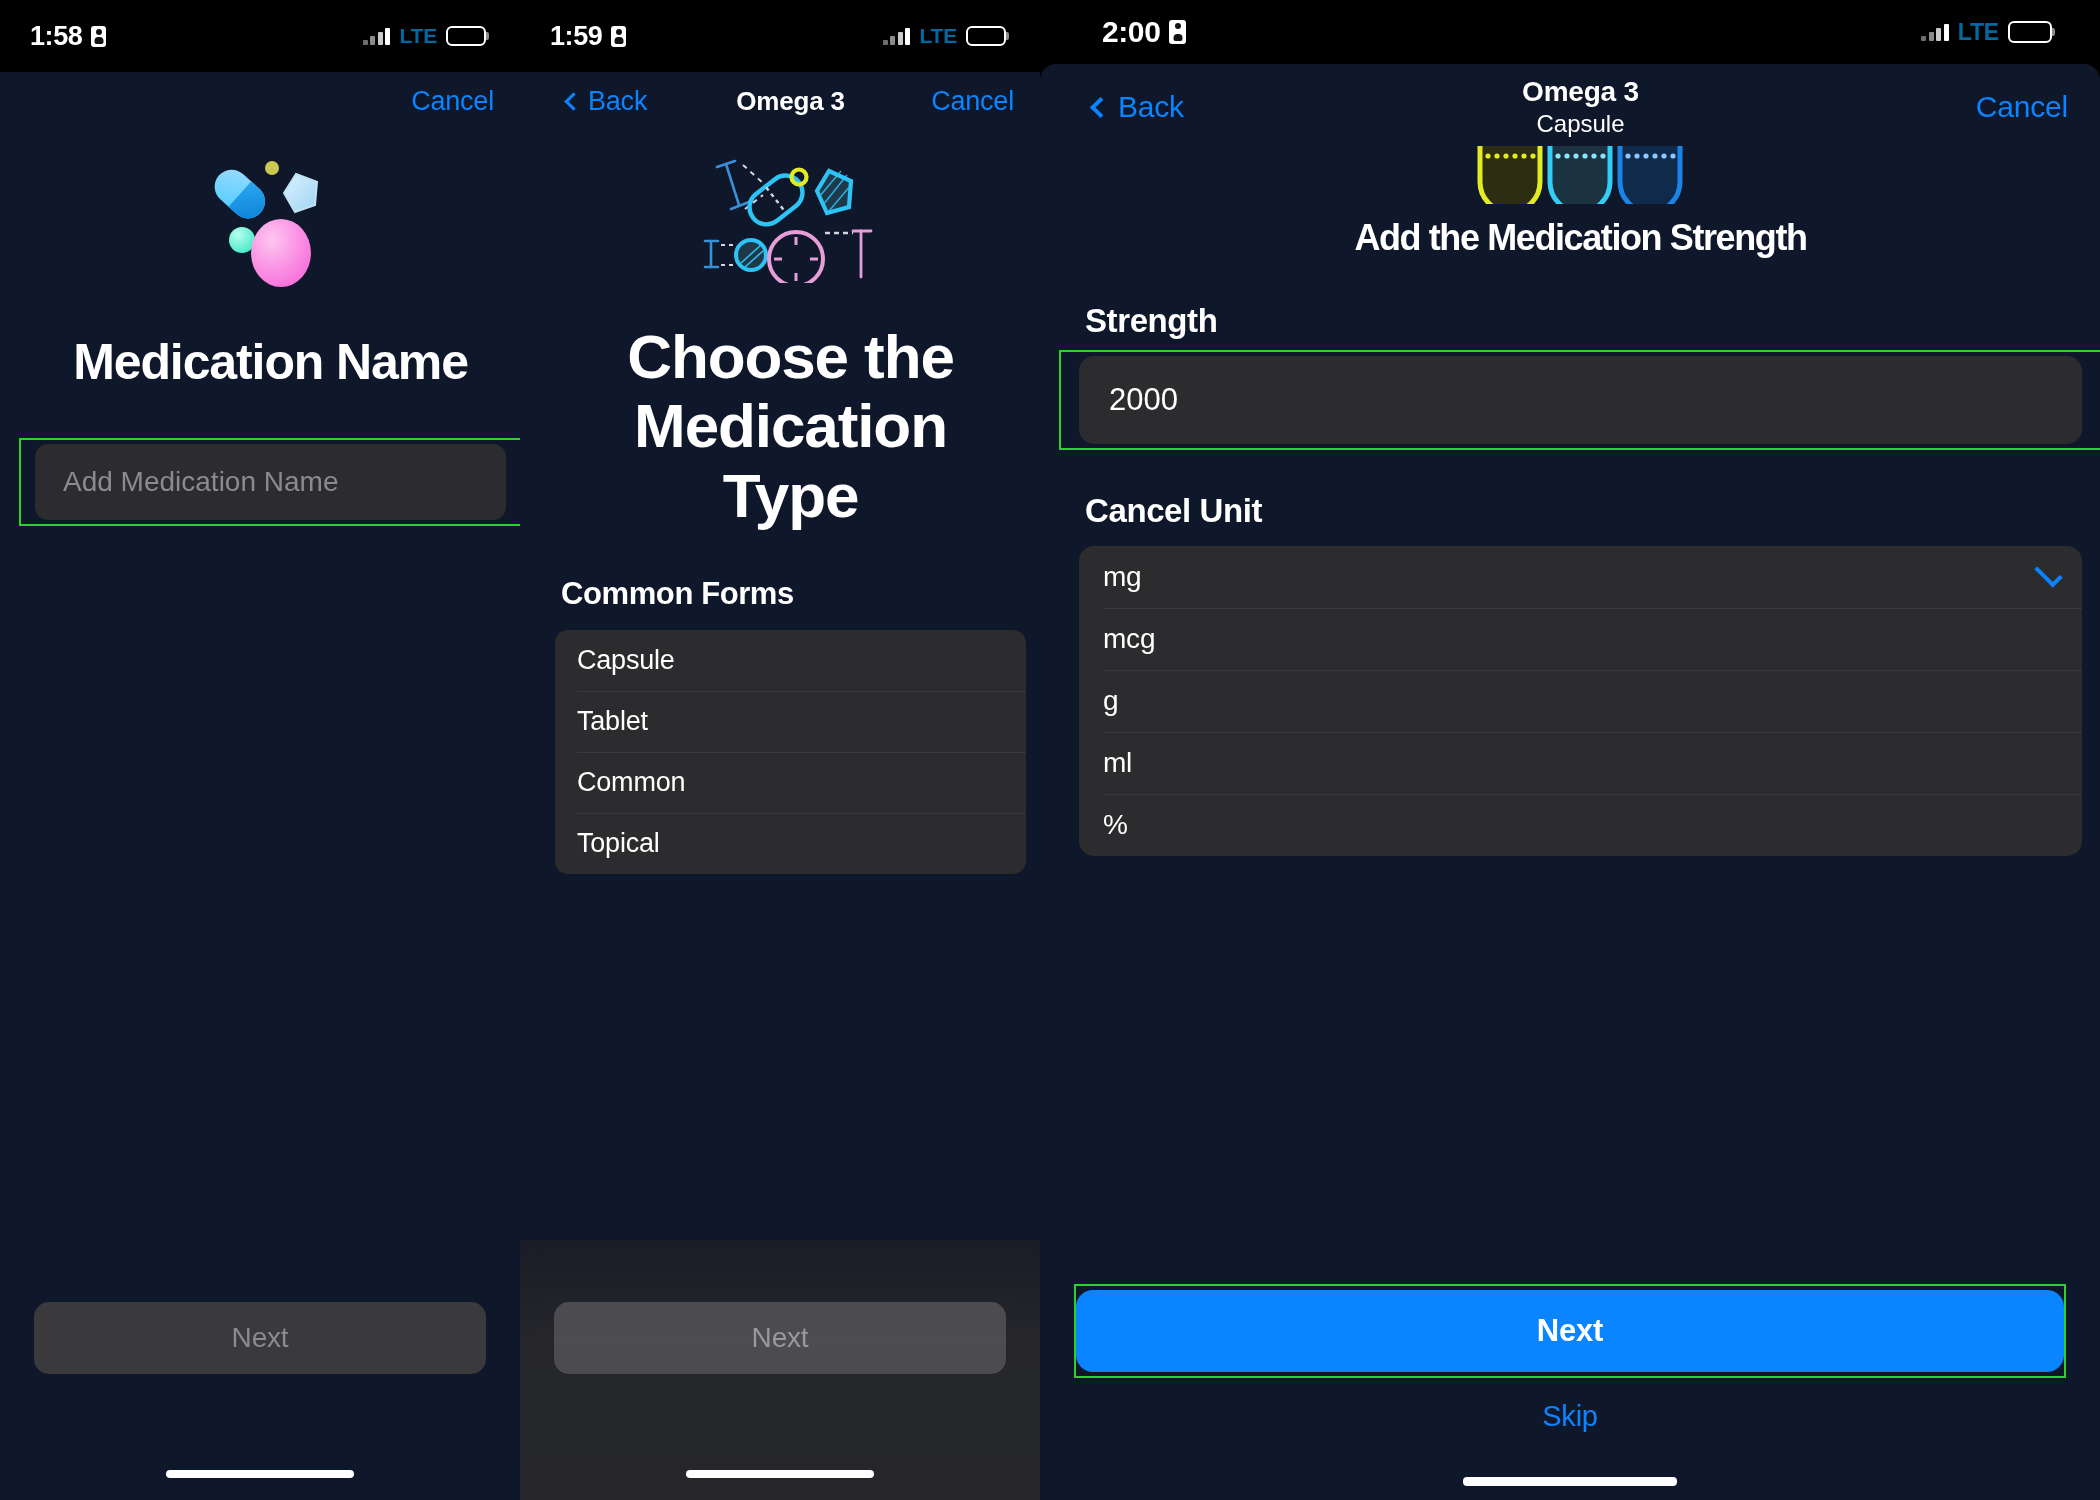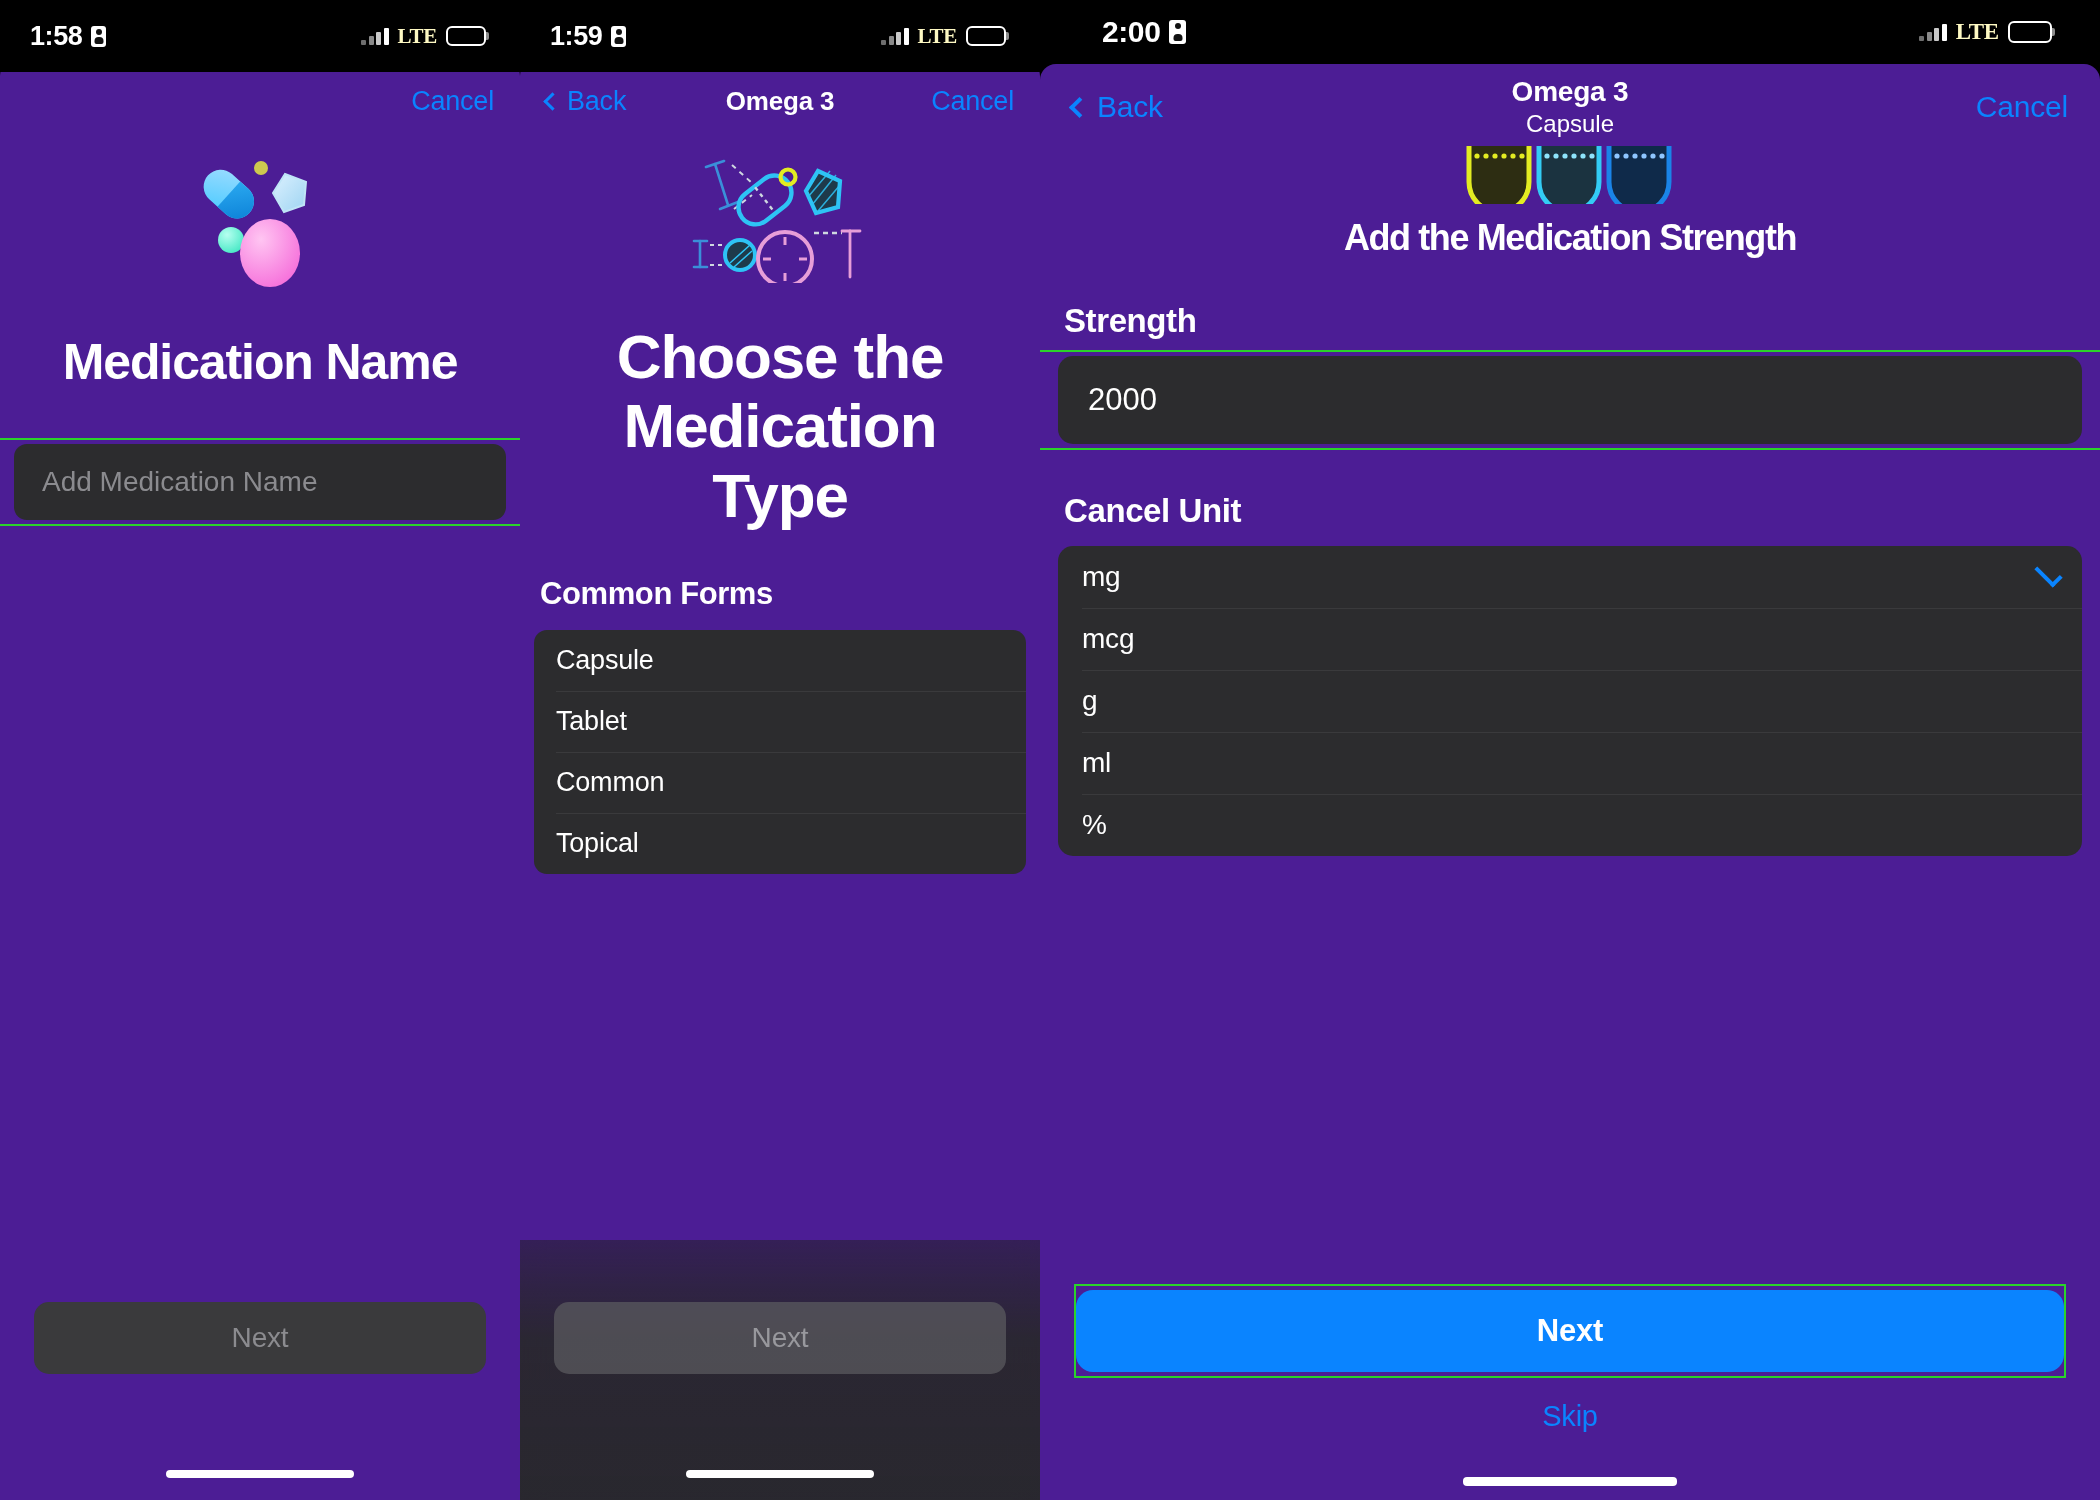--- a/index.html
+++ b/index.html
@@ -51,41 +51,42 @@
     transform: translateX(-50%);
     width: 9px; height: 7px; border-radius: 4px 4px 2px 2px; background: #111;
   }
   .sb-right { display: flex; align-items: center; gap: 9px; }
   .bars { display: flex; align-items: flex-end; gap: 2.5px; height: 17px; }
   .bars i { width: 5px; background: #fff; border-radius: 1px; display: block; }
   .bars i.b1 { height: 5px; background: #6e6e6e; }
   .bars i.b2 { height: 9px; background: #8a8a8a; }
   .bars i.b3 { height: 13px; background: #c9c9c9; }
   .bars i.b4 { height: 17px; background: #fff; }
-  .lte { color: #fef9c3; font-size: 21px; font-weight: 700; letter-spacing: -0.2px; font-family: Liberation Serif, serif; }
+  .lte { color: #0369a1; font-size: 21px; font-weight: 700; letter-spacing: -0.2px; }
   .p3 .lte { font-size: 23px; }
   .batt {
     width: 40px; height: 20px; border: 2.4px solid #fff; border-radius: 6px;
     position: relative; padding: 2px;
   }
   .p3 .batt { width: 44px; height: 22px; }
   .batt::after {
     content: ""; position: absolute; right: -5px; top: 50%;
     transform: translateY(-50%);
     width: 3px; height: 8px; background: #fff; border-radius: 0 2px 2px 0;
     opacity: .55;
   }
   .batt-fill { height: 100%; width: 78%; background: #fff; border-radius: 2.5px; }
 
   
   .sheet {
     position: absolute; left: 0; right: 0; top: 62px; bottom: 0;
-    background: #4c1d95;
+    background: #0f172a;
     border-radius: 14px 14px 0 0;
     overflow: hidden;
+    padding-left: 21px;
   }
   .p3 .sheet { top: 64px; border-radius: 16px 16px 0 0; }
 
   
   .navbar {
     height: 78px; display: flex; align-items: center;
     padding: 0 26px; position: relative;
   }
   .p3 .navbar { height: 86px; padding: 0 32px; }
   .nav-back {

